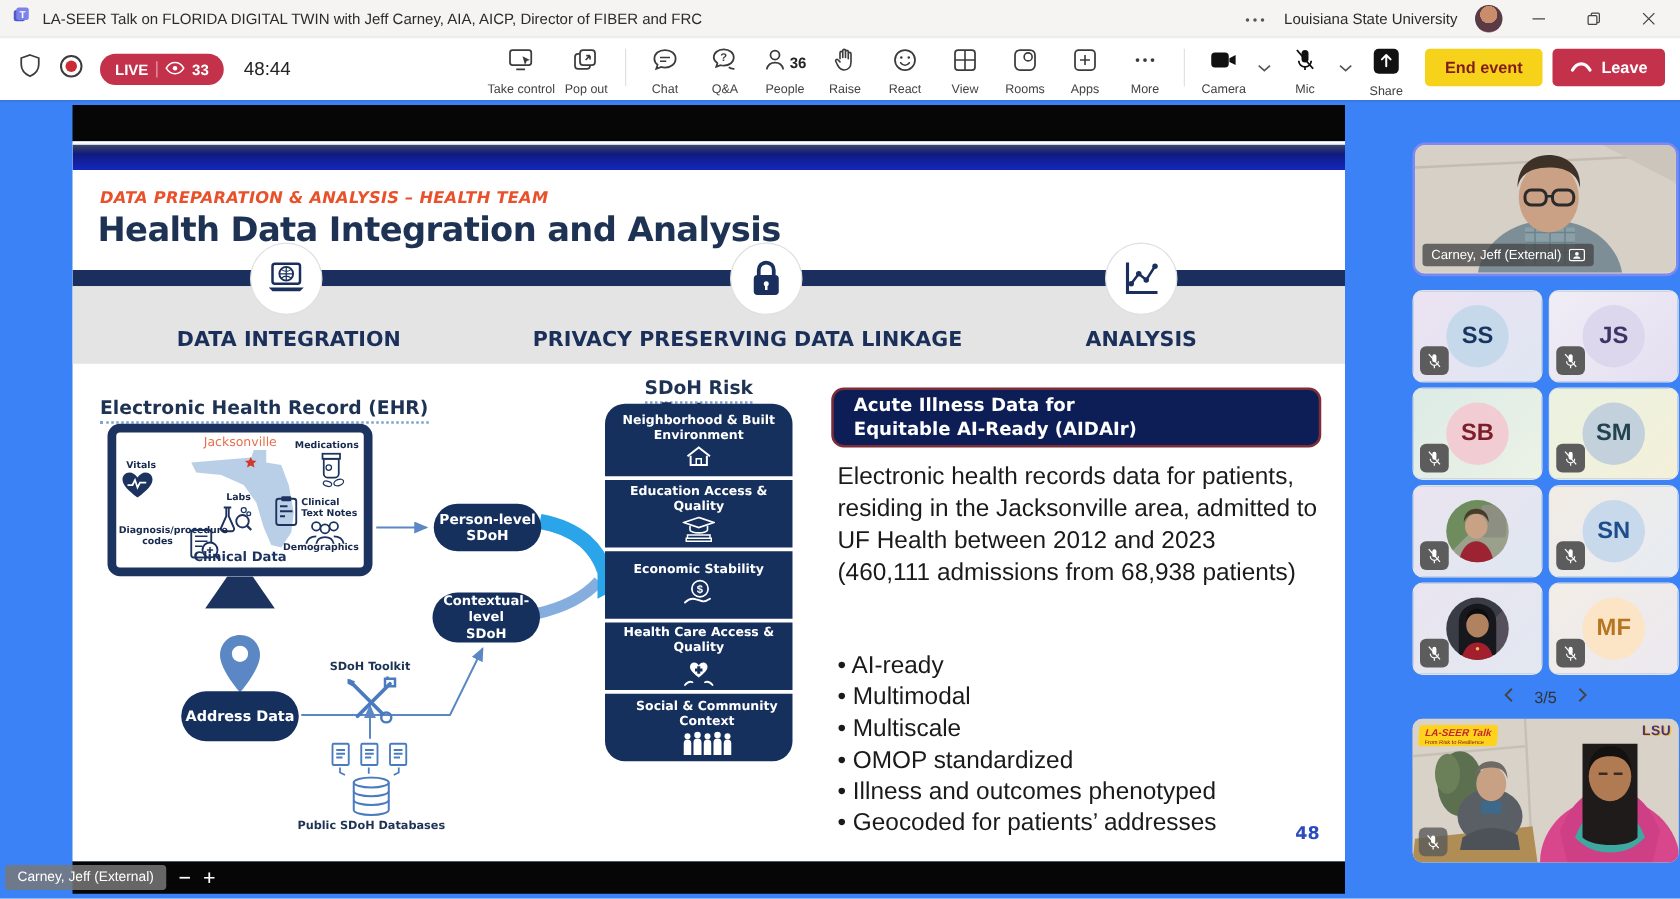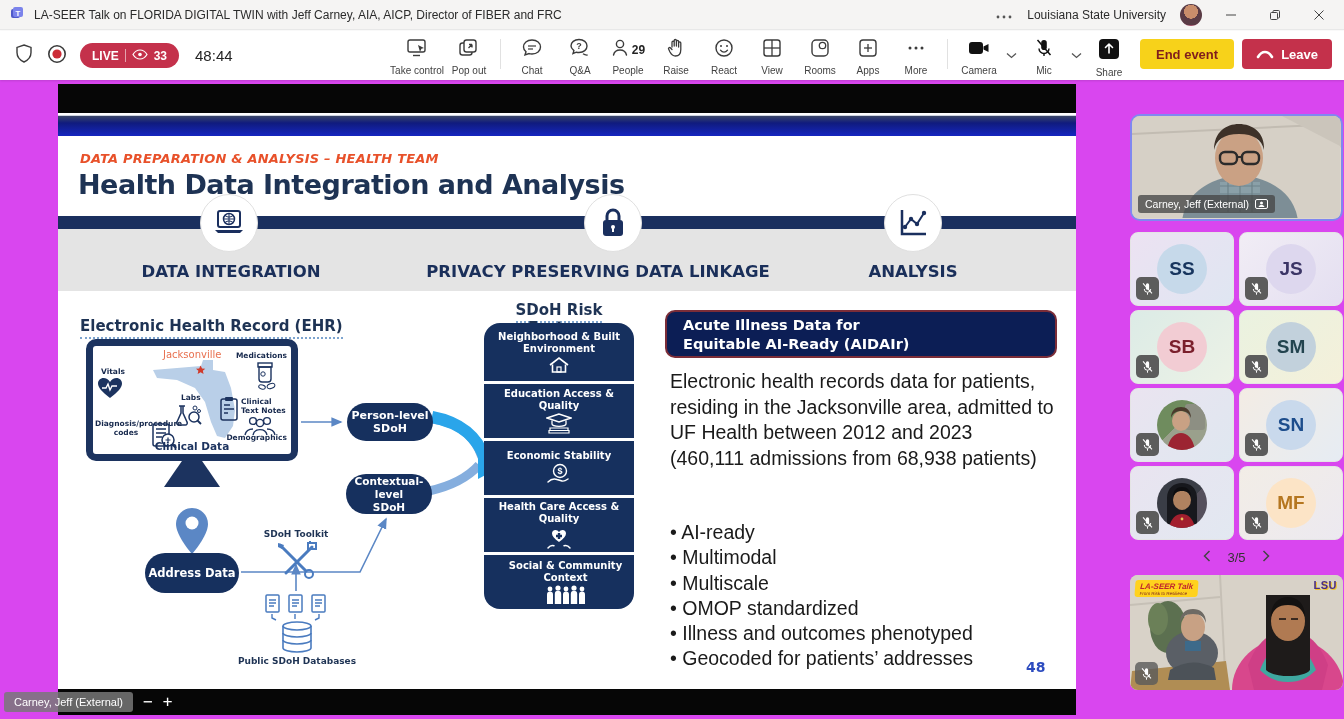--- a/index.html
+++ b/index.html
@@ -32,21 +32,21 @@
   .tb-btn .lbl { font-size:10px; color:#424242; white-space:nowrap; }
   .tb-sep { width:1px; height:30px; background:#e1e1e1; margin:6px 6px 0; }
   .chev { padding-top:12px; margin:0 2px; cursor:pointer; }
   .btn-end { background:#f7d21a; color:#7f1d1d; font-weight:bold; font-size:13px;
     border:none; border-radius:4px; height:30px; padding:0 16px; margin:6px 6px 0; cursor:pointer; }
   .btn-leave { background:#c4314b; color:#fff; font-weight:bold; font-size:13px; border:none;
     border-radius:4px; height:30px; padding:0 14px; margin:6px 0 0; display:flex; align-items:center;
     gap:7px; cursor:pointer; }
 
   
-  .stage { position:absolute; left:0; top:80px; width:1344px; height:639px; background:#d946ef; }
+  .stage { position:absolute; left:0; top:80px; width:1344px; height:639px; background:#3b82f6; }
   .screenshare { position:absolute; left:58px; top:4px; width:1018px; height:631px; }
   .bar-top { height:29px; background:#060606; }
   .bar-bottom { height:26px; background:#060606; }
   .slide { position:relative; width:1018px; height:576px; background:#fff; overflow:hidden;
     font-family:"DejaVu Sans", sans-serif; }
 
   .gradbar { position:absolute; left:0; top:2px; width:1018px; height:21px;
     background:linear-gradient(#3a4668 0%, #101b7e 35%, #1526c0 100%); border-top:1px solid #cfd4e0; }
   .eyebrow { position:absolute; left:22px; top:38px; font-size:13px; font-style:italic;
     font-weight:bold; color:#e8512a; letter-spacing:.2px; }
@@ -89,21 +89,21 @@
   .risk-box:last-child { border-radius:0 0 16px 16px;padding-left:19px; }
 
   .aidair { position:absolute; left:607px; top:197px; width:392px; height:48px; background:#0c1e55;
     border:2.5px solid #7b2d38; border-radius:10px; color:#fff; font-weight:bold; font-size:14.5px;
     line-height:19px; padding:4px 0 0 16px; z-index:2; }
   .para { position:absolute; left:612px; top:256px; width:402px; font-size:19.5px; color:#1a1a1a;
     line-height:25.5px; font-family:"Liberation Sans", sans-serif; z-index:2; }
   .bullets { position:absolute; left:612px; top:407px; width:402px; font-size:19.5px; color:#1a1a1a;
     line-height:25.3px; font-family:"Liberation Sans", sans-serif; z-index:2; }
   .bullets div::before { content:"• "; }
-  .pagenum { position:absolute; left:968px; top:546px; width:40px; text-align:left; font-size:14px;
+  .pagenum { position:absolute; left:968px; top:546px; width:40px; text-align:center; font-size:14px;
     font-weight:bold; color:#2c4bbf; z-index:2; }
 
   .presenter-overlay { position:absolute; left:4px; top:612px; display:flex; align-items:center;
     gap:10px; z-index:6; }
   .presenter-pill { background:rgba(120,120,120,.85); color:#fff; font-size:11px;
     padding:4px 10px; border-radius:3px; }
   .zoom-ctl { color:#fff; font-size:16px; line-height:16px; cursor:pointer;
     font-family:"DejaVu Sans Mono", monospace; }
 
   
@@ -234,21 +234,21 @@
               <path d="M14 15.8c1.4 1 3 1.4 4.6 1.2" fill="none" stroke="#3b3b3b" stroke-width="1.3"></path>
             </svg></span>
         <span class="lbl">Q&amp;A</span>
       </div>
       <div class="tb-btn">
         <span style="display:flex;align-items:center;gap:3px;">
           <span><svg width="18" height="20" viewBox="0 0 18 20">
                 <circle cx="9" cy="6" r="3.6" fill="none" stroke="#3b3b3b" stroke-width="1.4"></circle>
                 <path d="M2.5 17c.8-3.4 3.4-5 6.5-5s5.7 1.6 6.5 5" fill="none" stroke="#3b3b3b" stroke-width="1.4" stroke-linecap="round"></path>
               </svg></span>
-          <span style="font-size:12px;font-weight:bold;color:#242424;">29</span>
+          <span style="font-size:12px;font-weight:bold;color:#242424;">36</span>
         </span>
         <span class="lbl">People</span>
       </div>
       <div class="tb-btn">
         <span><svg width="18" height="20" viewBox="0 0 18 20">
               <path d="M5 9V4.2a1.1 1.1 0 0 1 2.2 0V8M7.2 8V2.6a1.1 1.1 0 0 1 2.2 0V8M9.4 8V3.4a1.1 1.1 0 0 1 2.2 0V9M11.6 9V5a1.1 1.1 0 0 1 2.2 0v6.5c0 4-2.2 6.5-5.4 6.5-2.7 0-4-1.4-5.4-4L1.6 11c-.5-1 .8-2 1.7-1.2L5 11.5" fill="none" stroke="#3b3b3b" stroke-width="1.3" stroke-linecap="round" stroke-linejoin="round"></path>
             </svg></span>
         <span class="lbl">Raise</span>
       </div>
       <div class="tb-btn">

